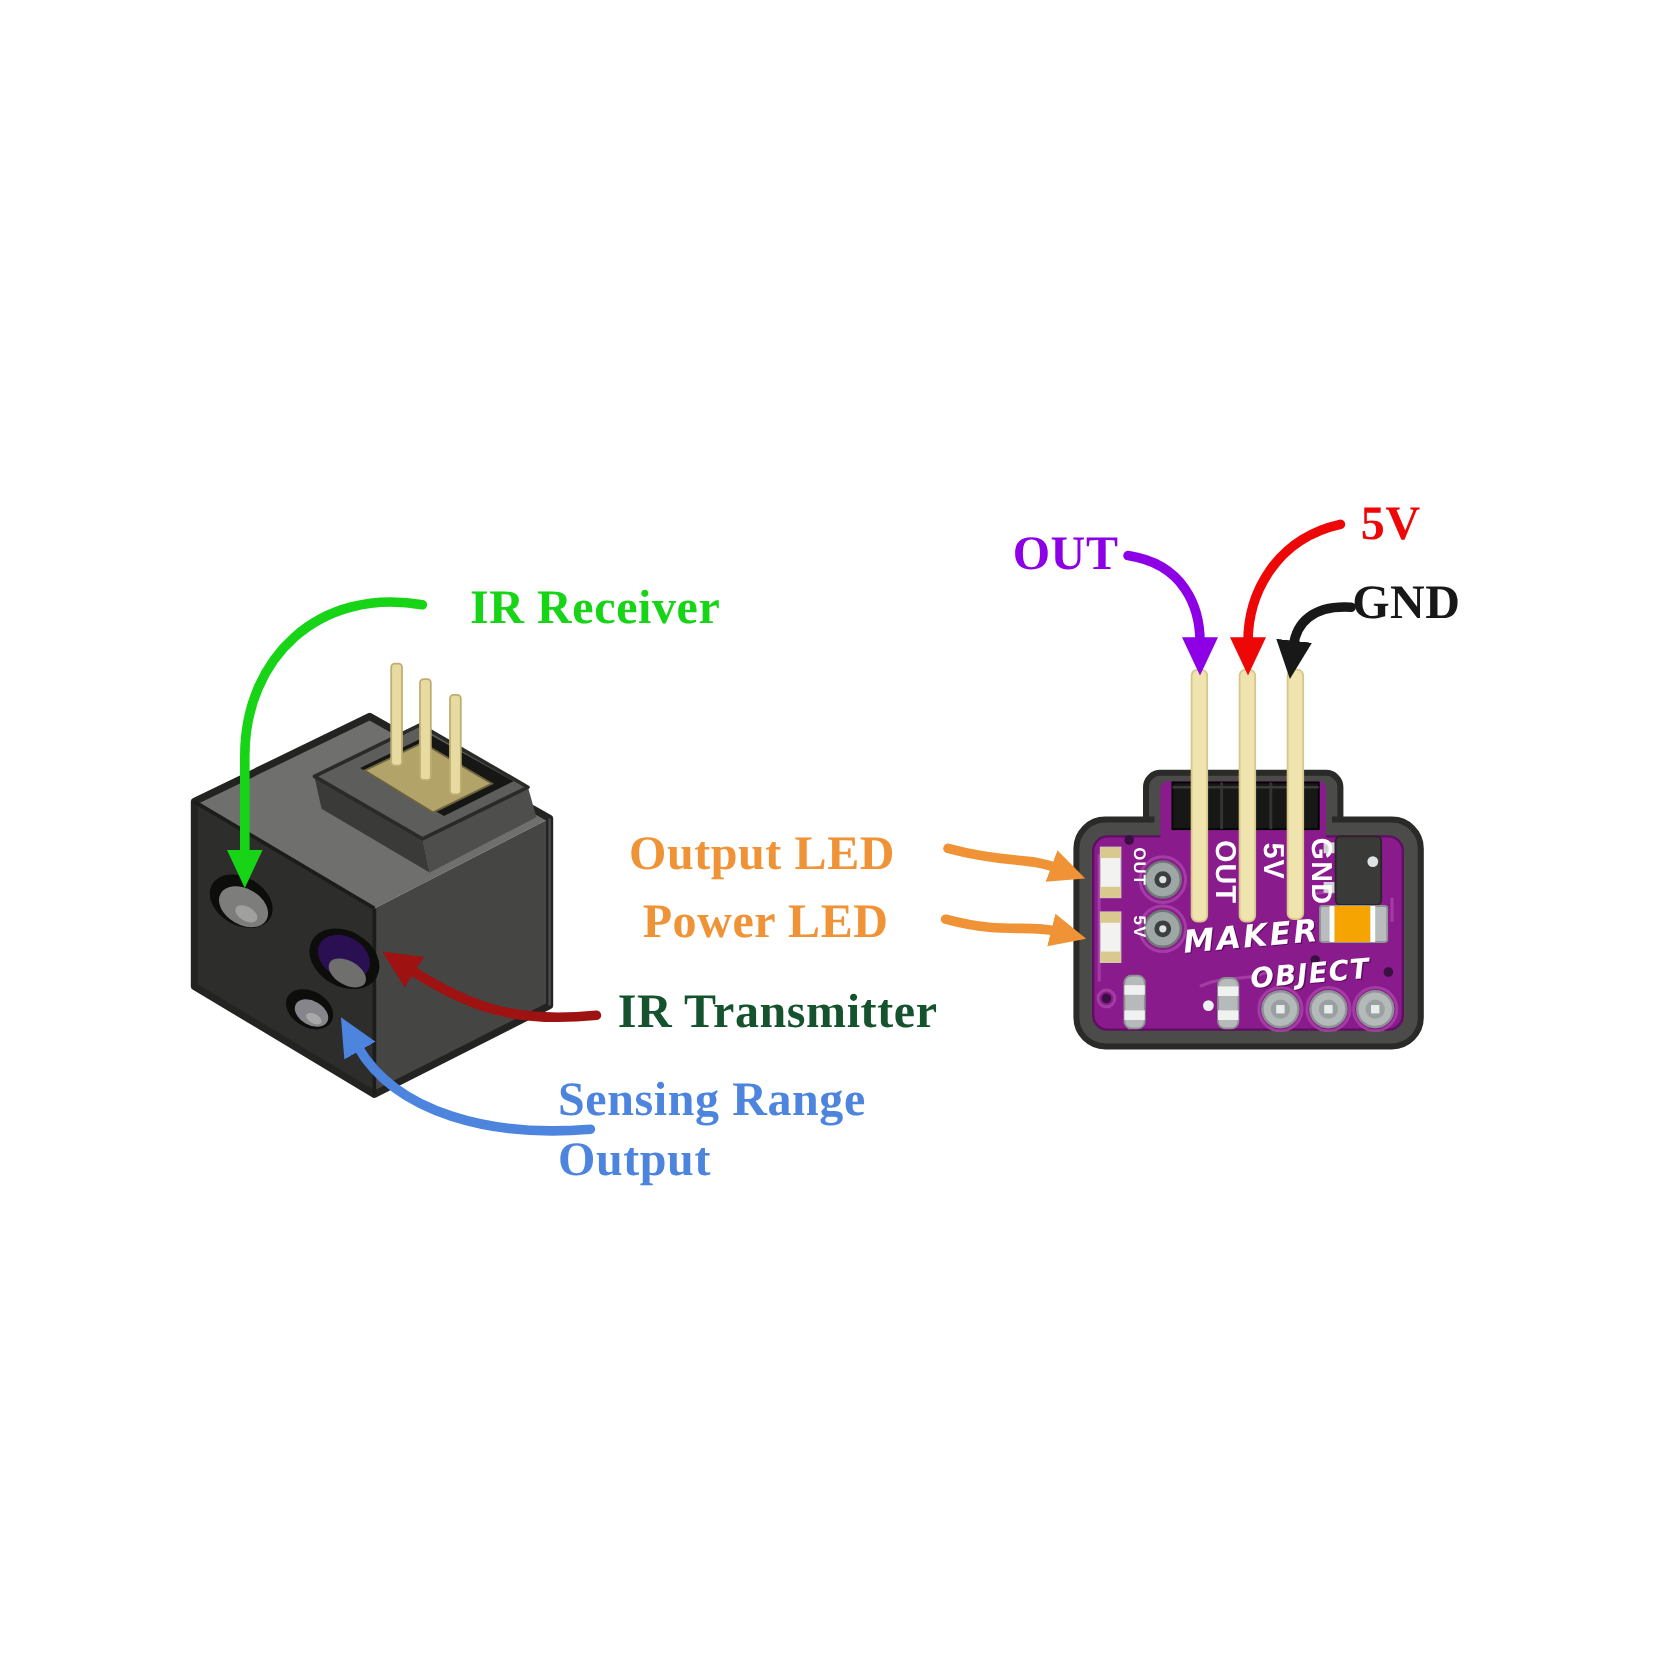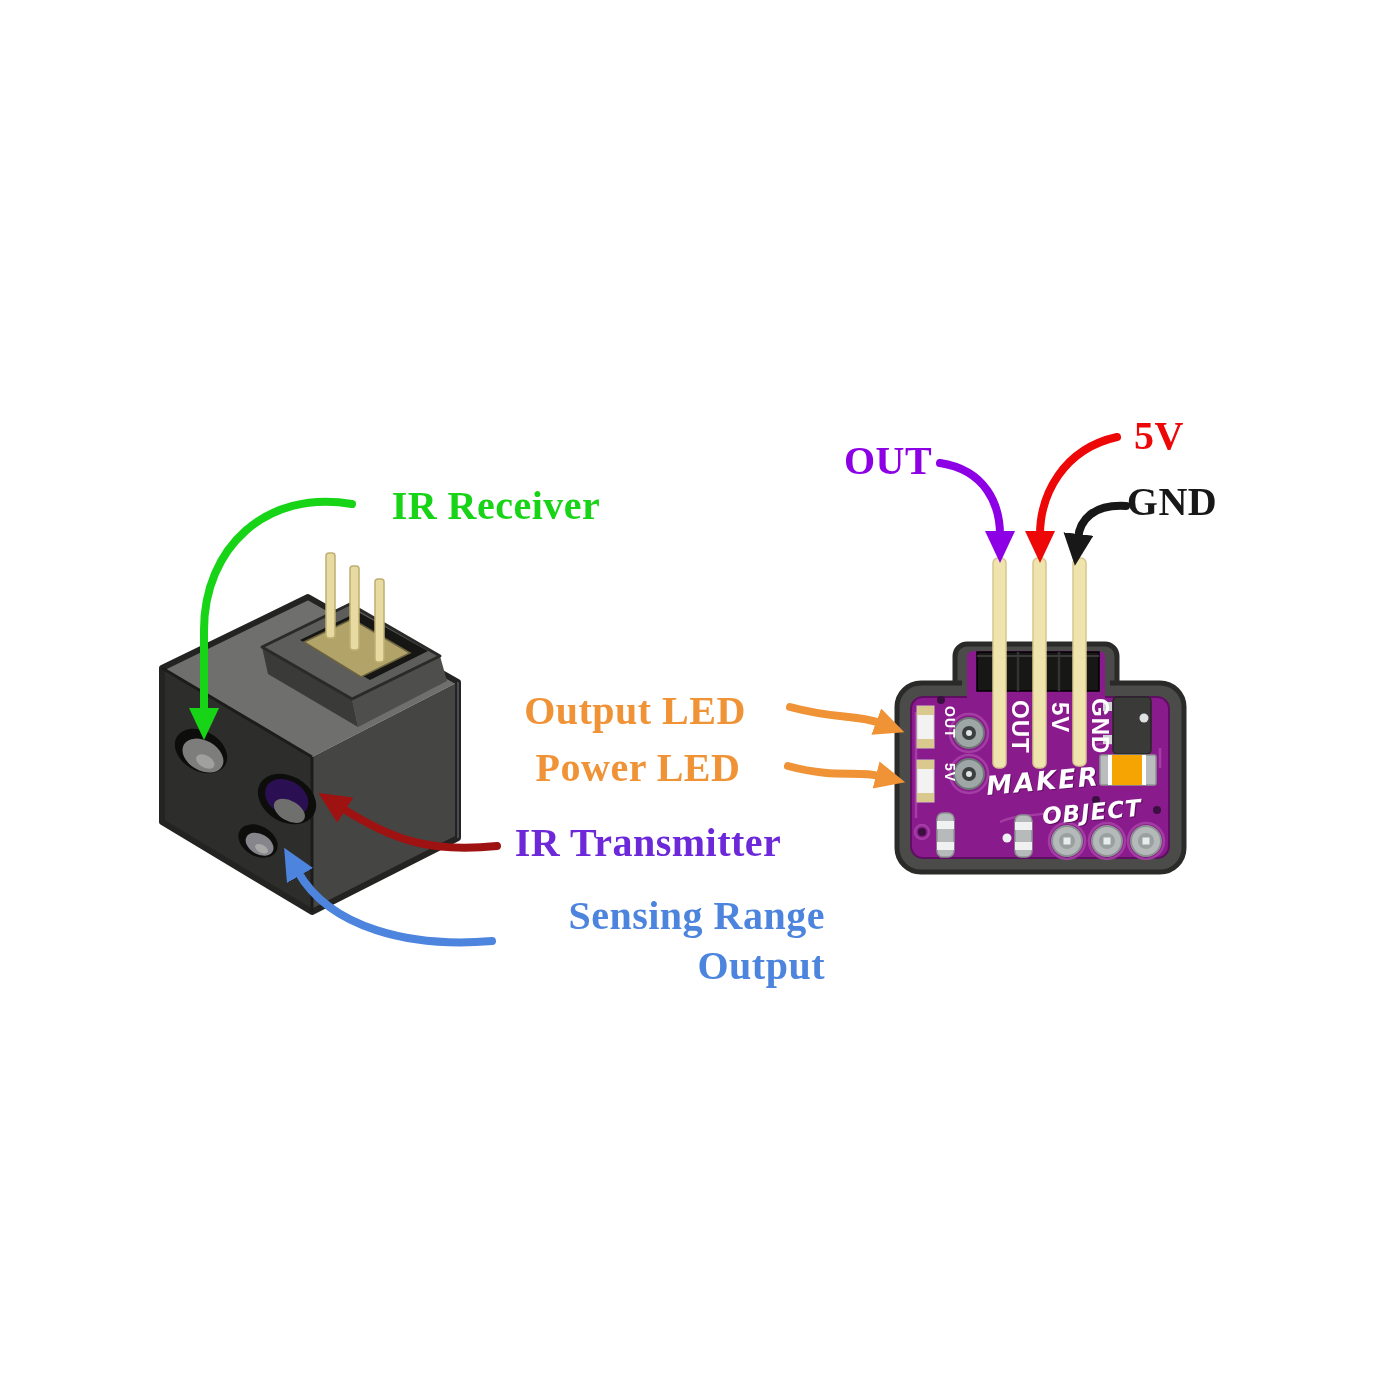--- a/index.html
+++ b/index.html
@@ -7,23 +7,23 @@
          font-family:"Liberation Serif",serif;}
   #art{position:absolute;left:0;top:0;width:1400px;height:1400px;}
 
   .lbl{position:absolute;font-weight:700;font-size:40px;line-height:1.1;white-space:nowrap;
        transform:translate(-50%,-50%);letter-spacing:0.5px;}
   .c-green{color:#17d417;}
   .c-purple{color:#8d00e6;}
   .c-red{color:#ee0707;}
   .c-black{color:#181818;}
   .c-orange{color:#ef9336;}
-  .c-darkred{color:#6d28d9;}
+  .c-darkred{color:#14532d;}
   .c-blue{color:#4c84de;}
-  .center2{text-align:right;white-space:normal;width:360px;line-height:1.25;}
+  .center2{text-align:left;white-space:normal;width:360px;line-height:1.25;}
 
   .silk{position:absolute;color:#ffffff;font-family:"Liberation Sans",sans-serif;
         font-weight:700;transform-origin:0 0;transform:rotate(90deg);white-space:nowrap;}
   .silk-pin{font-size:24px;letter-spacing:1px;}
   .silk-led{font-size:14px;letter-spacing:1px;}
   .brand{position:absolute;color:#ffffff;font-family:"DejaVu Sans",sans-serif;
          font-style:italic;font-weight:800;white-space:nowrap;text-shadow:1px 1px 0 rgba(60,0,60,.55);}
 </style>
 </head>
 <body>

